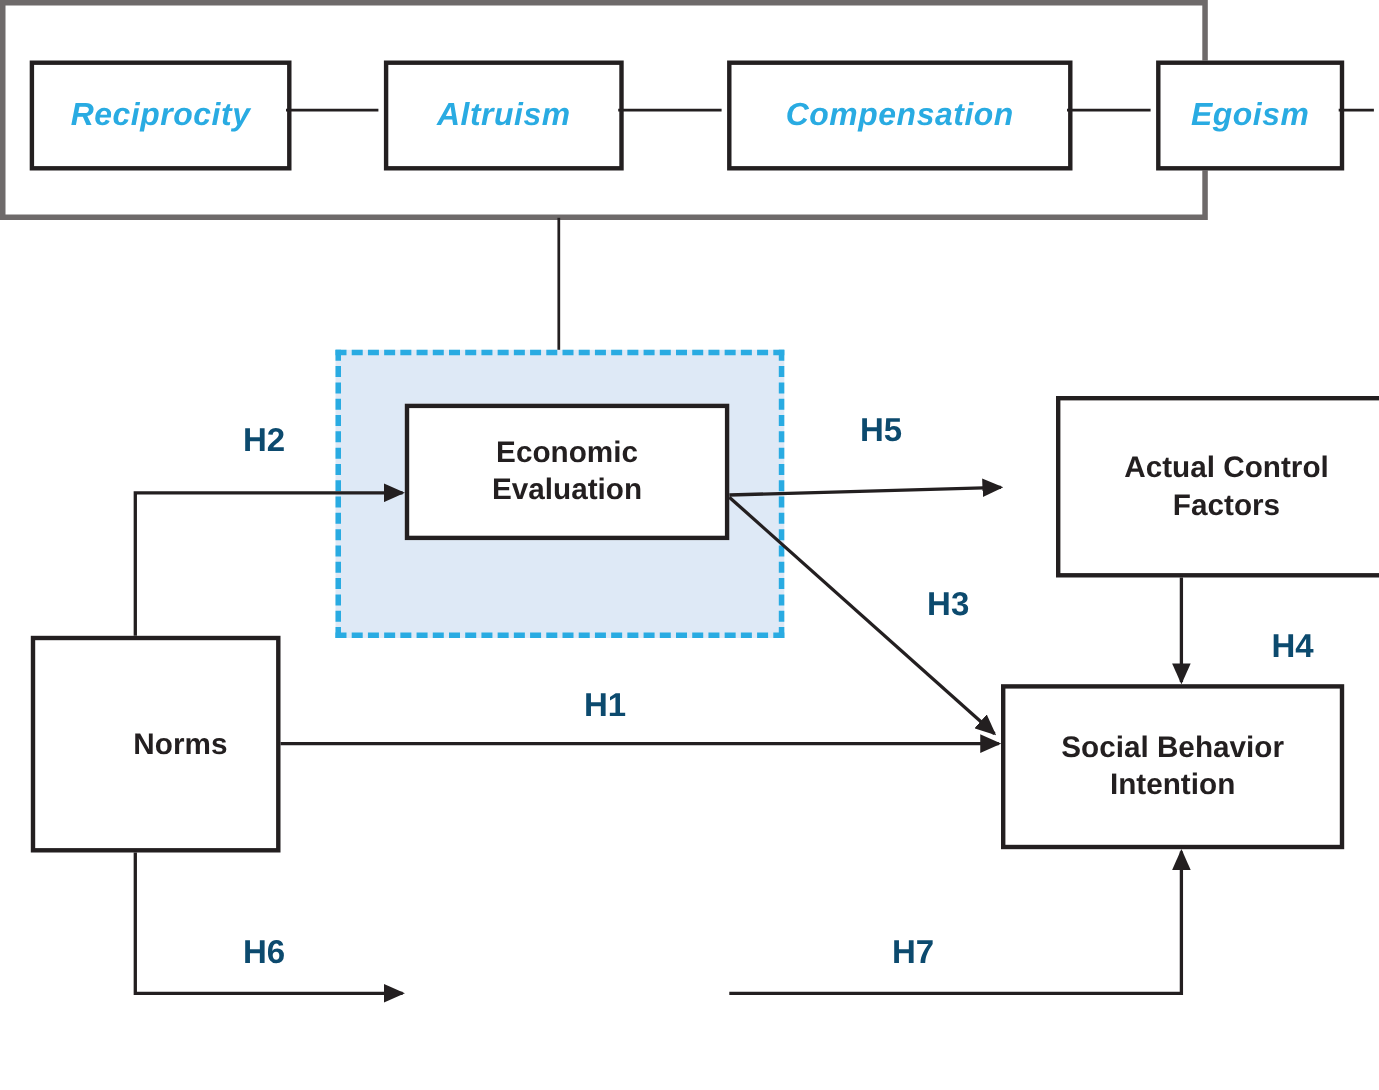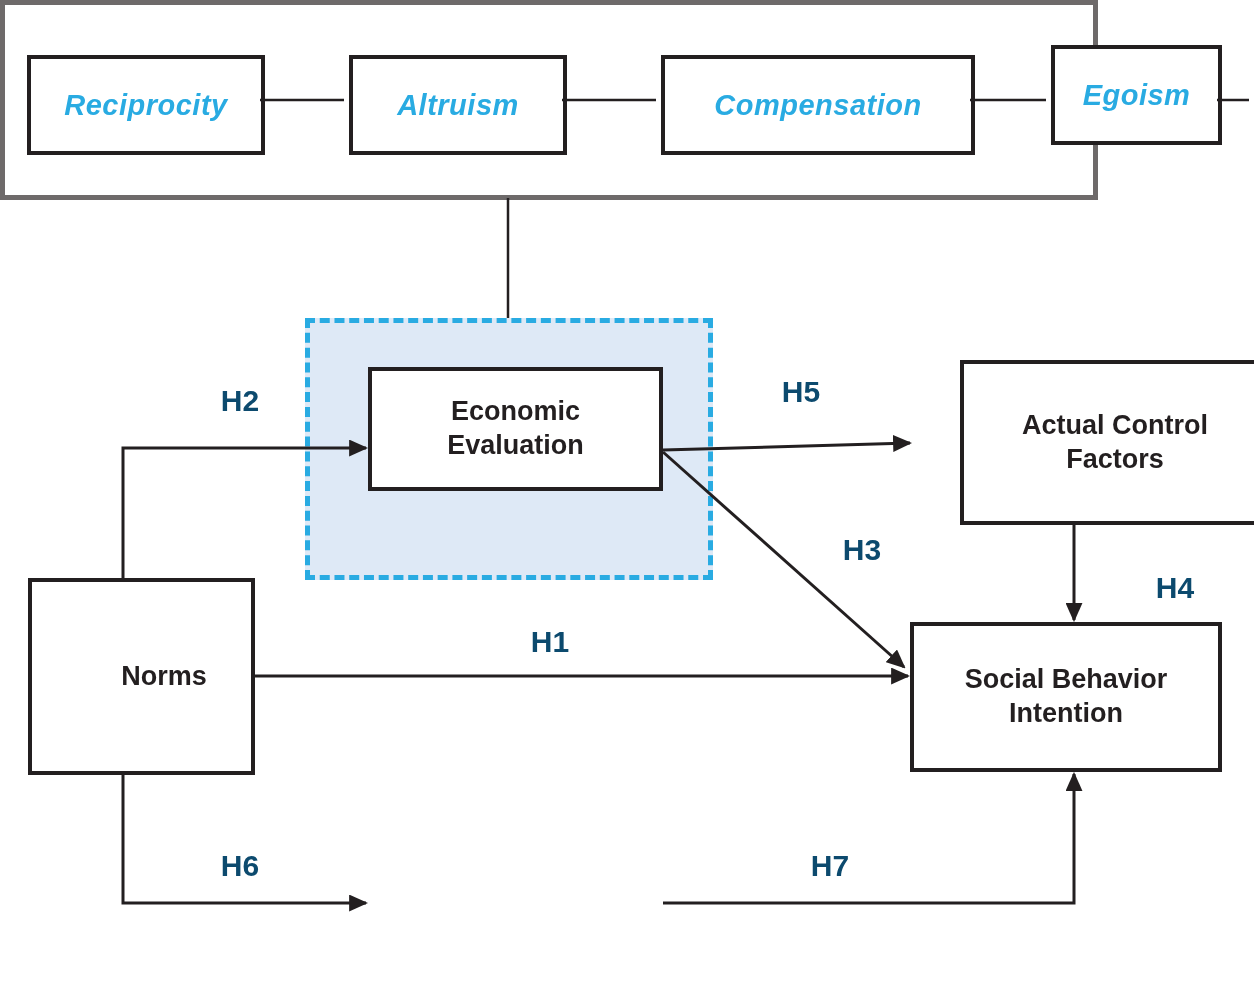--- a/index.html
+++ b/index.html
@@ -56,21 +56,21 @@
   <div class="top-panel">
     <div class="tbox" style="left:22px;top:50px;width:238px;height:100px;">
       <span>Reciprocity</span>
     </div>
     <div class="tbox" style="left:344px;top:50px;width:218px;height:100px;">
       <span>Altruism</span>
     </div>
     <div class="tbox" style="left:656px;top:50px;width:314px;height:100px;">
       <span>Compensation</span>
     </div>
-    <div class="tbox" style="left:1046px;top:40px;width:171px;height:100px;">
+    <div class="tbox" style="left:1046px;top:50px;width:171px;height:100px;">
       <span>Egoism</span>
     </div>
   </div>
 
   <div class="dash-region"></div>
 
   <div class="node" style="left:368px;top:367px;width:295px;height:124px;">
     <span>Economic
 Evaluation</span>
   </div>

